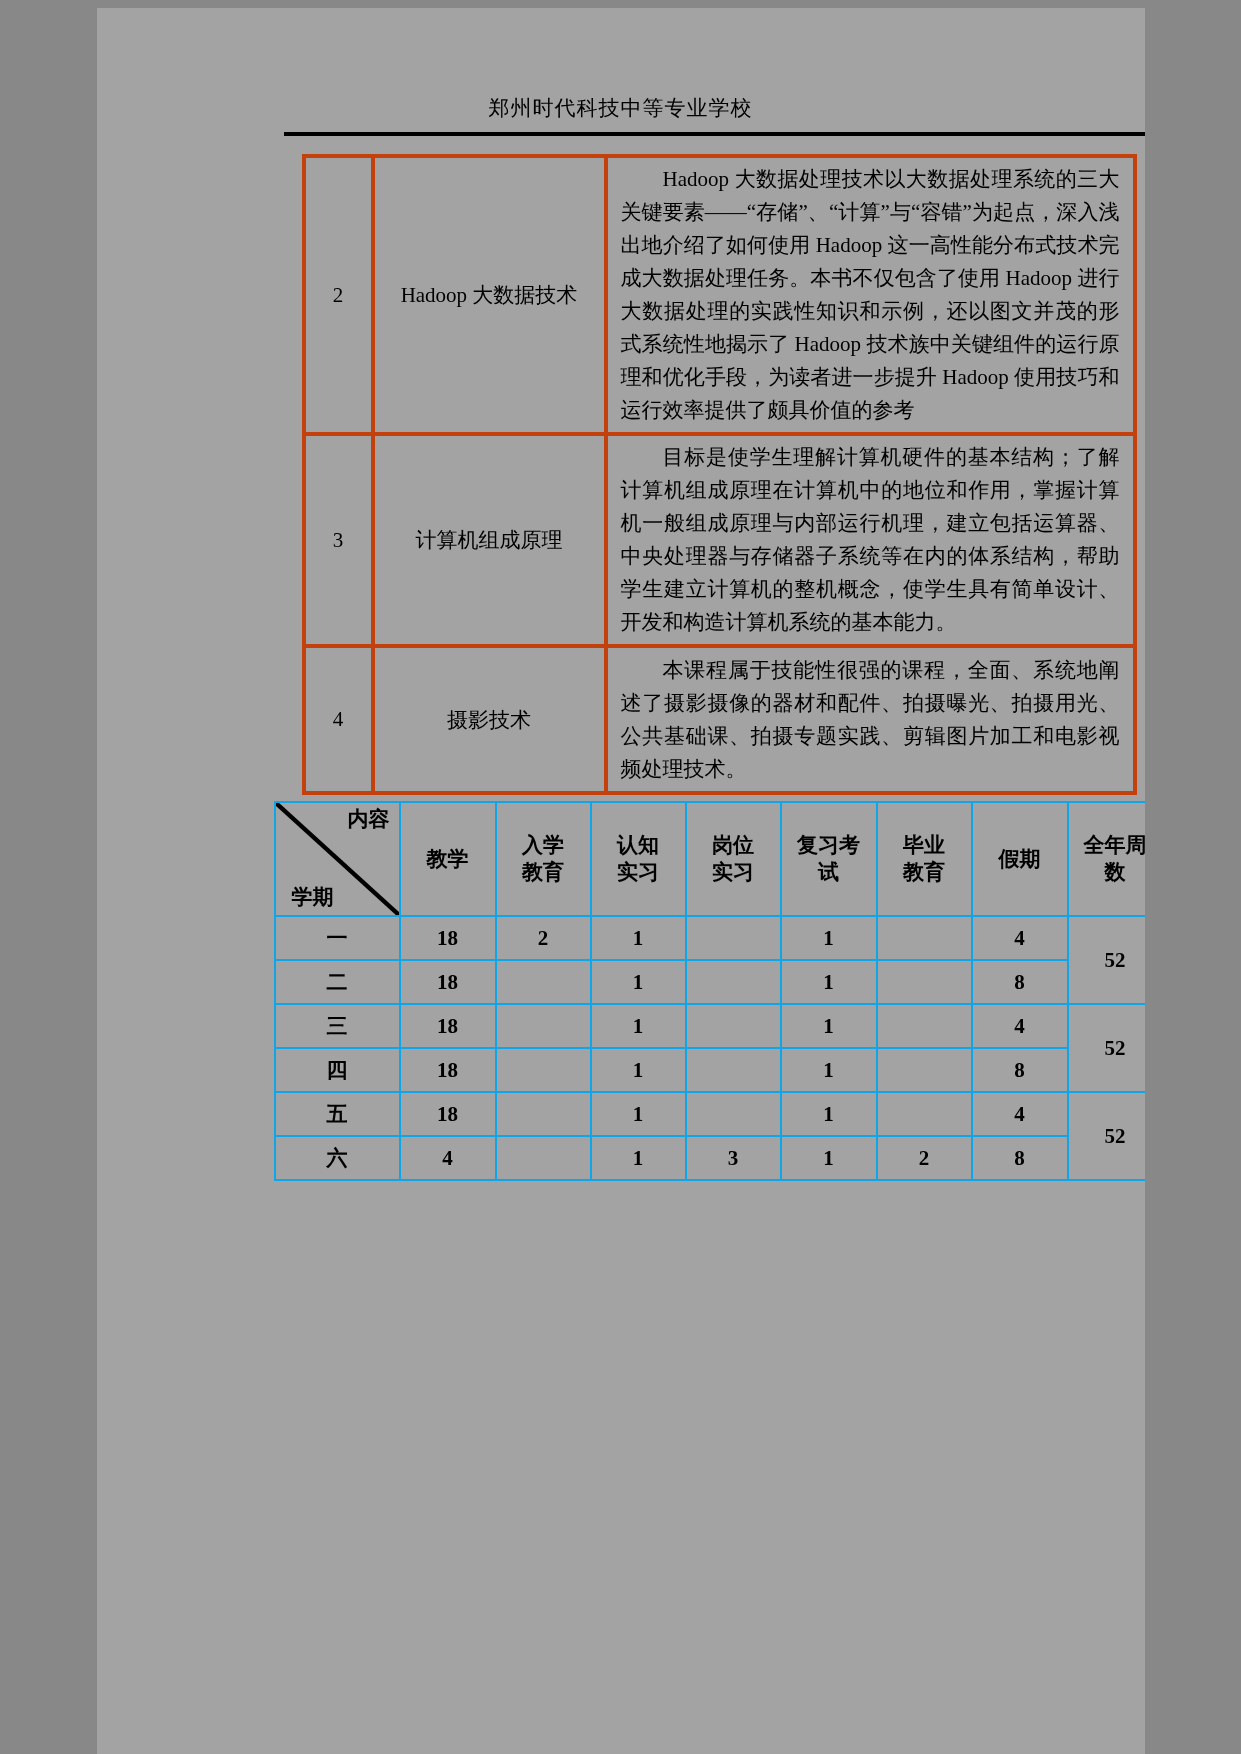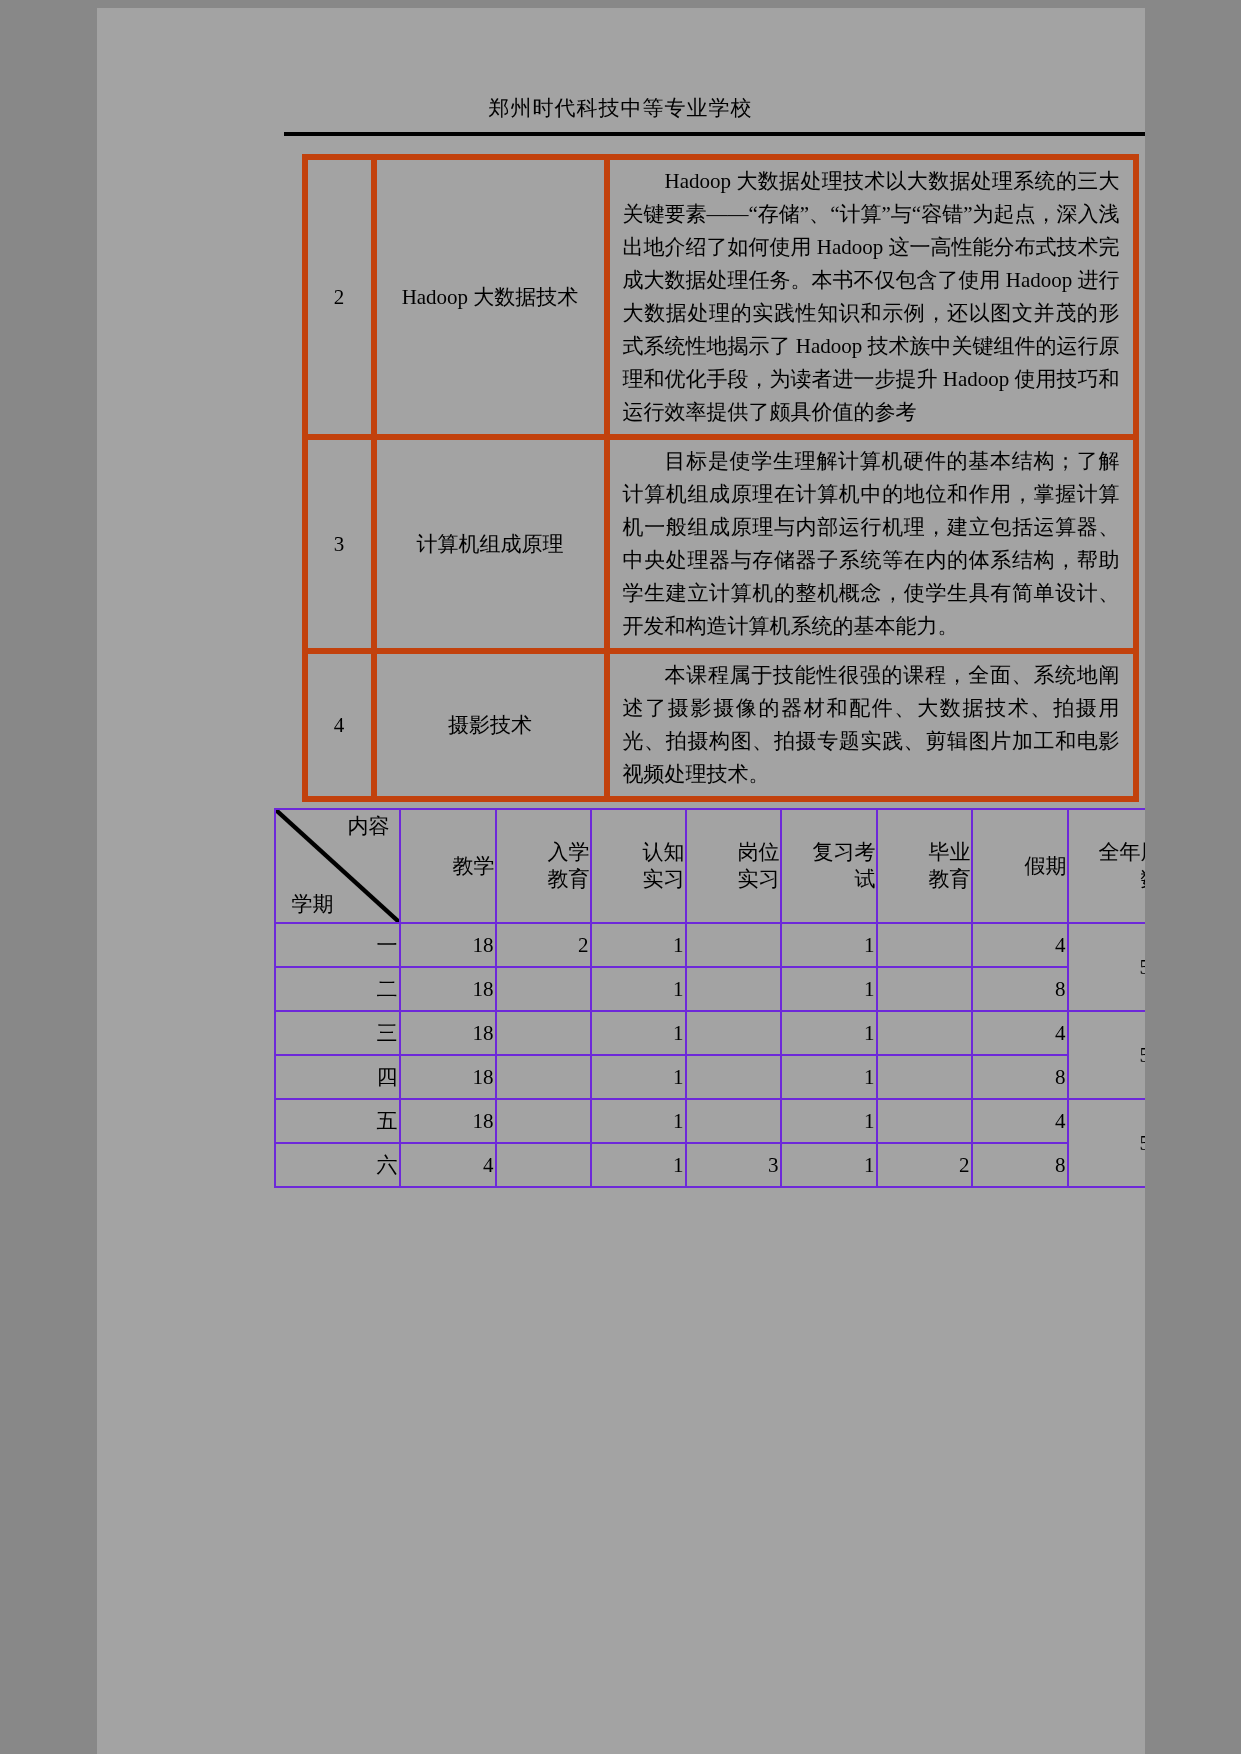--- a/index.html
+++ b/index.html
@@ -27,21 +27,21 @@
     height:0;
   }
   
   table{border-collapse:collapse;}
   .course-table{
     margin:18px 0 0 205px;
     width:831px;
     table-layout:fixed;
   }
   .course-table td{
-    border:6px solid #c2410c;
+    border:4px solid #c2410c;
     font-size:21px;
     vertical-align:middle;
   }
   .course-table .ct-num{text-align:center;}
   .course-table .ct-name{text-align:center;}
   .course-table .ct-desc{
     text-align:justify;
     line-height:33px;
     padding:5px 13px;
     text-indent:42px;
@@ -75,24 +75,24 @@
     font-weight:bold;
     font-size:24px;
     line-height:30px;
   }
   .schedule-table{
     margin:6px 0 0 177px;
     width:888px;
     table-layout:fixed;
   }
   .schedule-table th,.schedule-table td{
-    border:2px solid #6d28d9;
-    font-size:21px;
-    font-weight:normal;
-    text-align:right;
+    border:2px solid #0ea5e9;
+    font-size:21px;
+    font-weight:bold;
+    text-align:center;
     vertical-align:middle;
   }
   .schedule-table th{
     white-space:pre-line;
     line-height:27px;
     height:64px;
     padding:2px 0;
   }
   .schedule-table td{height:40px;}
   .corner-cell{
@@ -136,21 +136,21 @@
         <td class="ct-desc">Hadoop 大数据处理技术以大数据处理系统的三大关键要素——“存储”、“计算”与“容错”为起点，深入浅出地介绍了如何使用 Hadoop 这一高性能分布式技术完成大数据处理任务。本书不仅包含了使用 Hadoop 进行大数据处理的实践性知识和示例，还以图文并茂的形式系统性地揭示了 Hadoop 技术族中关键组件的运行原理和优化手段，为读者进一步提升 Hadoop 使用技巧和运行效率提供了颇具价值的参考</td>
       </tr>
       <tr class="r2">
         <td class="ct-num">3</td>
         <td class="ct-name">计算机组成原理</td>
         <td class="ct-desc">目标是使学生理解计算机硬件的基本结构；了解计算机组成原理在计算机中的地位和作用，掌握计算机一般组成原理与内部运行机理，建立包括运算器、中央处理器与存储器子系统等在内的体系结构，帮助学生建立计算机的整机概念，使学生具有简单设计、开发和构造计算机系统的基本能力。</td>
       </tr>
       <tr class="r3">
         <td class="ct-num">4</td>
         <td class="ct-name">摄影技术</td>
-        <td class="ct-desc">本课程属于技能性很强的课程，全面、系统地阐述了摄影摄像的器材和配件、大数据技术、拍摄用光、拍摄构图、拍摄专题实践、剪辑图片加工和电影视频处理技术。</td>
+        <td class="ct-desc">本课程属于技能性很强的课程，全面、系统地阐述了摄影摄像的器材和配件、拍摄曝光、拍摄用光、公共基础课、拍摄专题实践、剪辑图片加工和电影视频处理技术。</td>
       </tr>
     </tbody>
   </table>
 
 
 
 
   <table class="schedule-table">
     <colgroup>
       <col style="width:125px">

